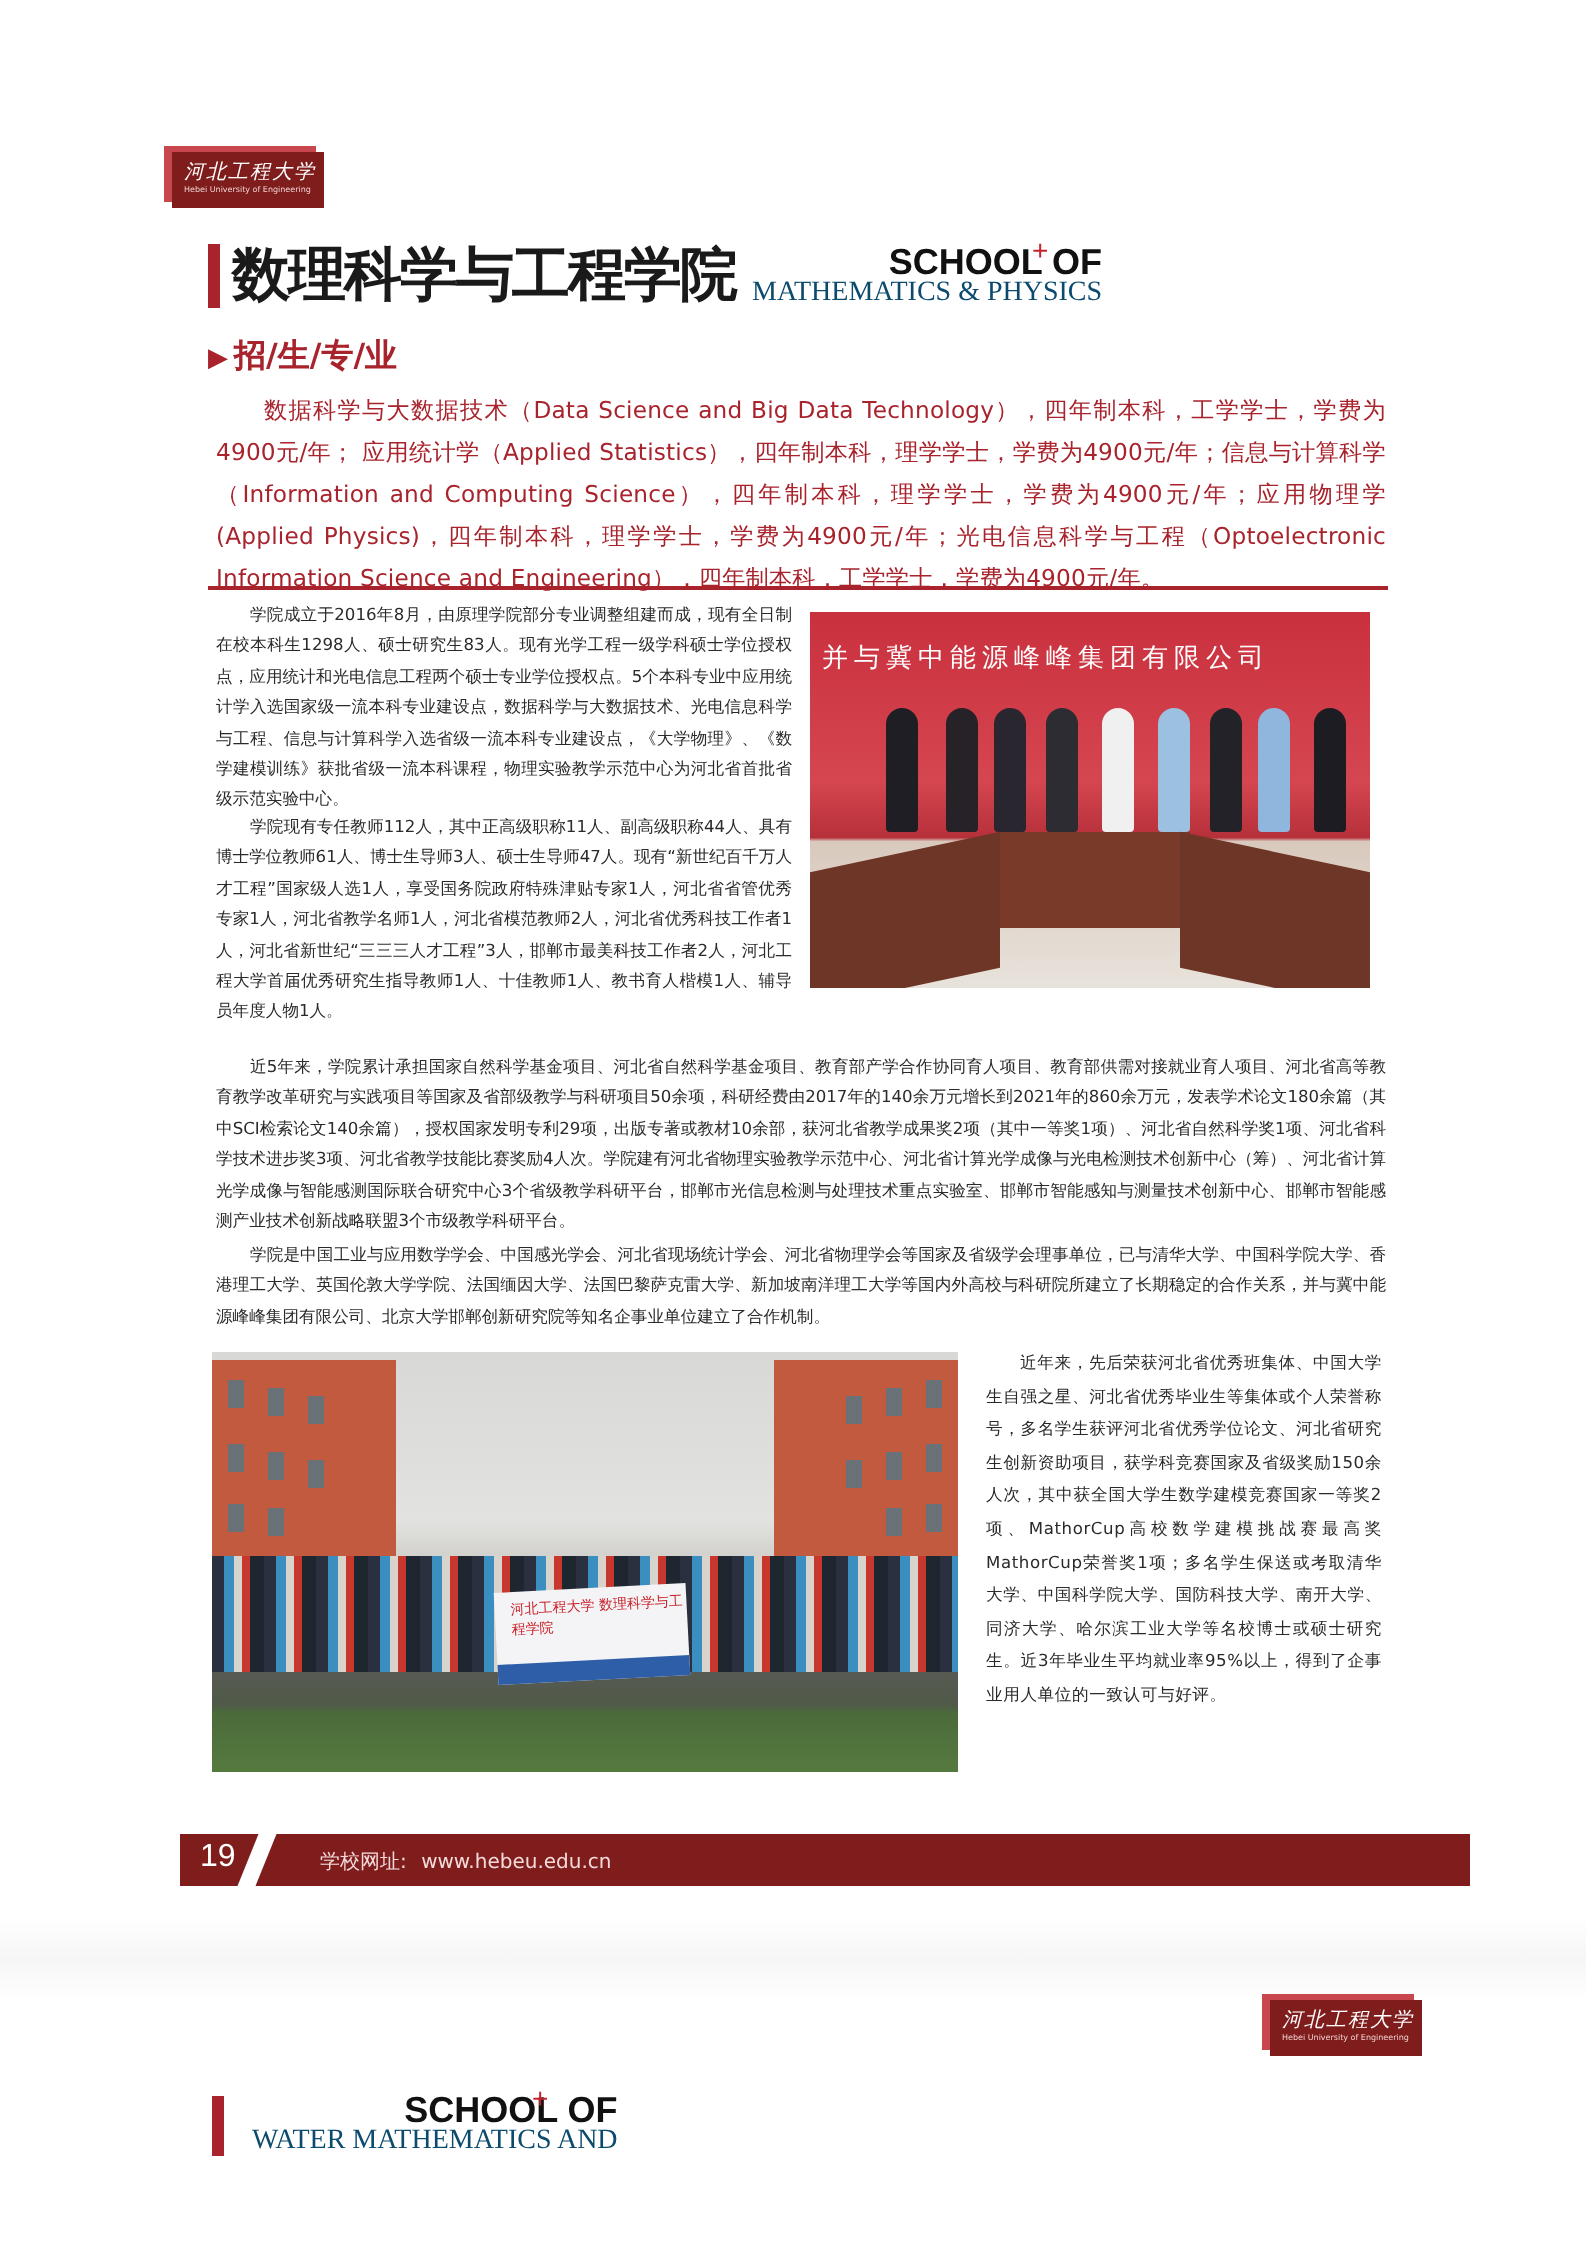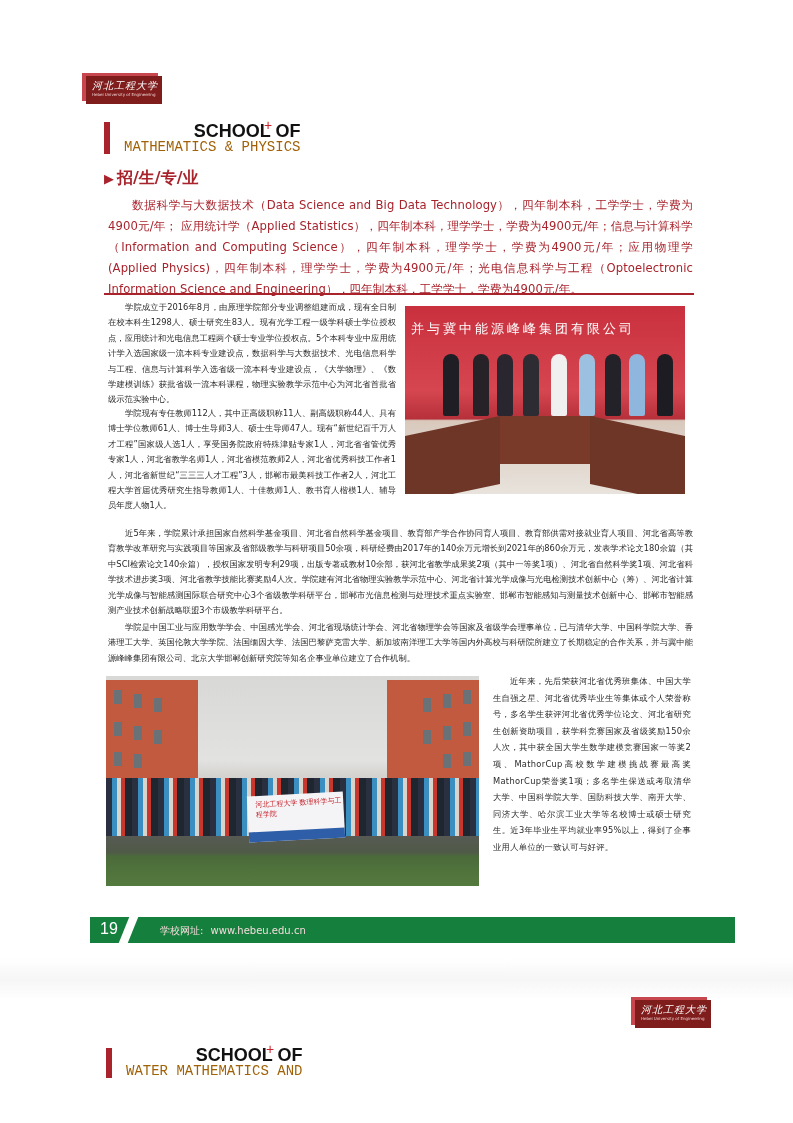--- a/index.html
+++ b/index.html
@@ -10,21 +10,21 @@
           box-shadow: -4px -3px 0 #c8464d; }
   .logo .cn { position: absolute; left: 6px; top: 3px; font-family: "DejaVu Serif", serif; font-size: 10px; font-style: italic; letter-spacing: 1px; }
   .logo .en { position: absolute; left: 6px; top: 16px; font-size: 4px; color: #f0d0d0; }
 
   .title-row { position: absolute; display: flex; align-items: flex-end; }
   .title-bar { width: 6px; background: #a8232c; margin-right: 6px; }
   .title-cn { font-family: "DejaVu Sans", sans-serif; font-weight: bold; color: #1a1a1a; letter-spacing: -1px; }
   .title-en { margin-left: 8px; display: flex; flex-direction: column; line-height: 1; }
   .title-en .en1 { font-family: Liberation Sans, sans-serif; font-weight: bold; color: #111; position: relative; text-align: right; }
   .title-en .en1 .plus { position: absolute; color: #c8232c; font-weight: normal; }
-  .title-en .en2 { font-family: Liberation Mono, monospace; color: #a16207; }
+  .title-en .en2 { font-family: Liberation Serif, serif; color: #0c4a6e; }
 
   .section-head { position: absolute; left: 104px; top: 168px; font-size: 16px; font-weight: bold; color: #a8232c; }
   .section-head .tri { color: #a8232c; font-size: 13px; margin-right: 3px; }
 
   .majors { position: absolute; left: 108px; top: 195px; width: 585px; font-size: 11.6px; line-height: 21px; color: #a8232c; text-indent: 24px; text-align: justify; letter-spacing: 0.1px; }
   .divider { position: absolute; left: 104px; top: 293px; width: 590px; height: 2px; background: #a8232c; }
 
   .body-text { position: absolute; font-size: 8.3px; line-height: 15.4px; color: #2a2a2a; text-align: justify; text-indent: 17px; }
 
   .photo { position: absolute; overflow: hidden; }
@@ -36,37 +36,38 @@
   .photo1 .table-r { position: absolute; right: 0; top: 120px; width: 95px; height: 68px; background: #6e3626; transform: skewY(12deg); }
 
   .photo2 { left: 106px; top: 676px; width: 373px; height: 210px; background: linear-gradient(#d8d8d6 0%, #e2e2e0 40%, #b9b7b2 62%, #5a5a58 72%, #505a48 84%, #4b6b3a 86%, #557a3e 100%); }
   .photo2 .bldg { position: absolute; top: 4px; width: 92px; height: 100px; background: #c25a3f; }
   .photo2 .bldg .win { position: absolute; width: 8px; height: 14px; background: #6a7278; }
   .photo2 .crowd { position: absolute; left: 0; top: 102px; width: 373px; height: 58px;
      background: repeating-linear-gradient(90deg, #2a3040 0 6px, #3b8ec0 6px 11px, #d8d4cc 11px 15px, #c8372e 15px 19px, #1e2630 19px 26px); }
   .photo2 .flag { position: absolute; left: 142px; top: 118px; width: 96px; height: 46px; background: #f4f4f6; transform: rotate(-3deg); border-bottom: 10px solid #2f5ea8; }
   .photo2 .flag span { position: absolute; left: 8px; top: 4px; font-size: 7px; color: #c8232c; line-height: 10px; }
 
-  .footer-bar { position: absolute; left: 90px; top: 917px; width: 645px; height: 26px; background: #15803d; }
+  .footer-bar { position: absolute; left: 90px; top: 917px; width: 645px; height: 26px; background: #7f1d1d; }
   .footer-bar .page { position: absolute; left: 10px; top: 3px; font-size: 16px; color: #fff; font-family: "Liberation Sans", sans-serif; }
   .footer-bar .slash { position: absolute; left: 34px; top: -2px; width: 9px; height: 30px; background: #fff; transform: skewX(-22deg); }
   .footer-bar .site { position: absolute; left: 70px; top: 7px; font-size: 10px; color: #f4dada; }
 
   .page-gap { position: absolute; left: 0; top: 958px; width: 793px; height: 42px; background: linear-gradient(#ffffff, #f6f6f6 50%, #ffffff); }
 </style>
 </head>
 <body>
 
 <div class="logo" style="left:86px; top:76px;">
   <span class="cn">河北工程大学</span>
   <span class="en">Hebei University of Engineering</span>
 </div>
 
 <div class="title-row" style="left:104px; top:118px; height:36px;">
   <div class="title-bar" style="height:32px;"></div>
+  <div class="title-cn" style="font-size:29px; line-height:34px;">数理科学与工程学院</div>
   <div class="title-en">
     <span class="en1" style="font-size:18px;">
       <span>SCHOOL OF</span>
       <span class="plus" style="left:140px; top:-4px; font-size:14px;">+</span>
     </span>
     <span class="en2" style="font-size:14px;">MATHEMATICS &amp; PHYSICS</span>
   </div>
 </div>
 
 <div class="section-head">

